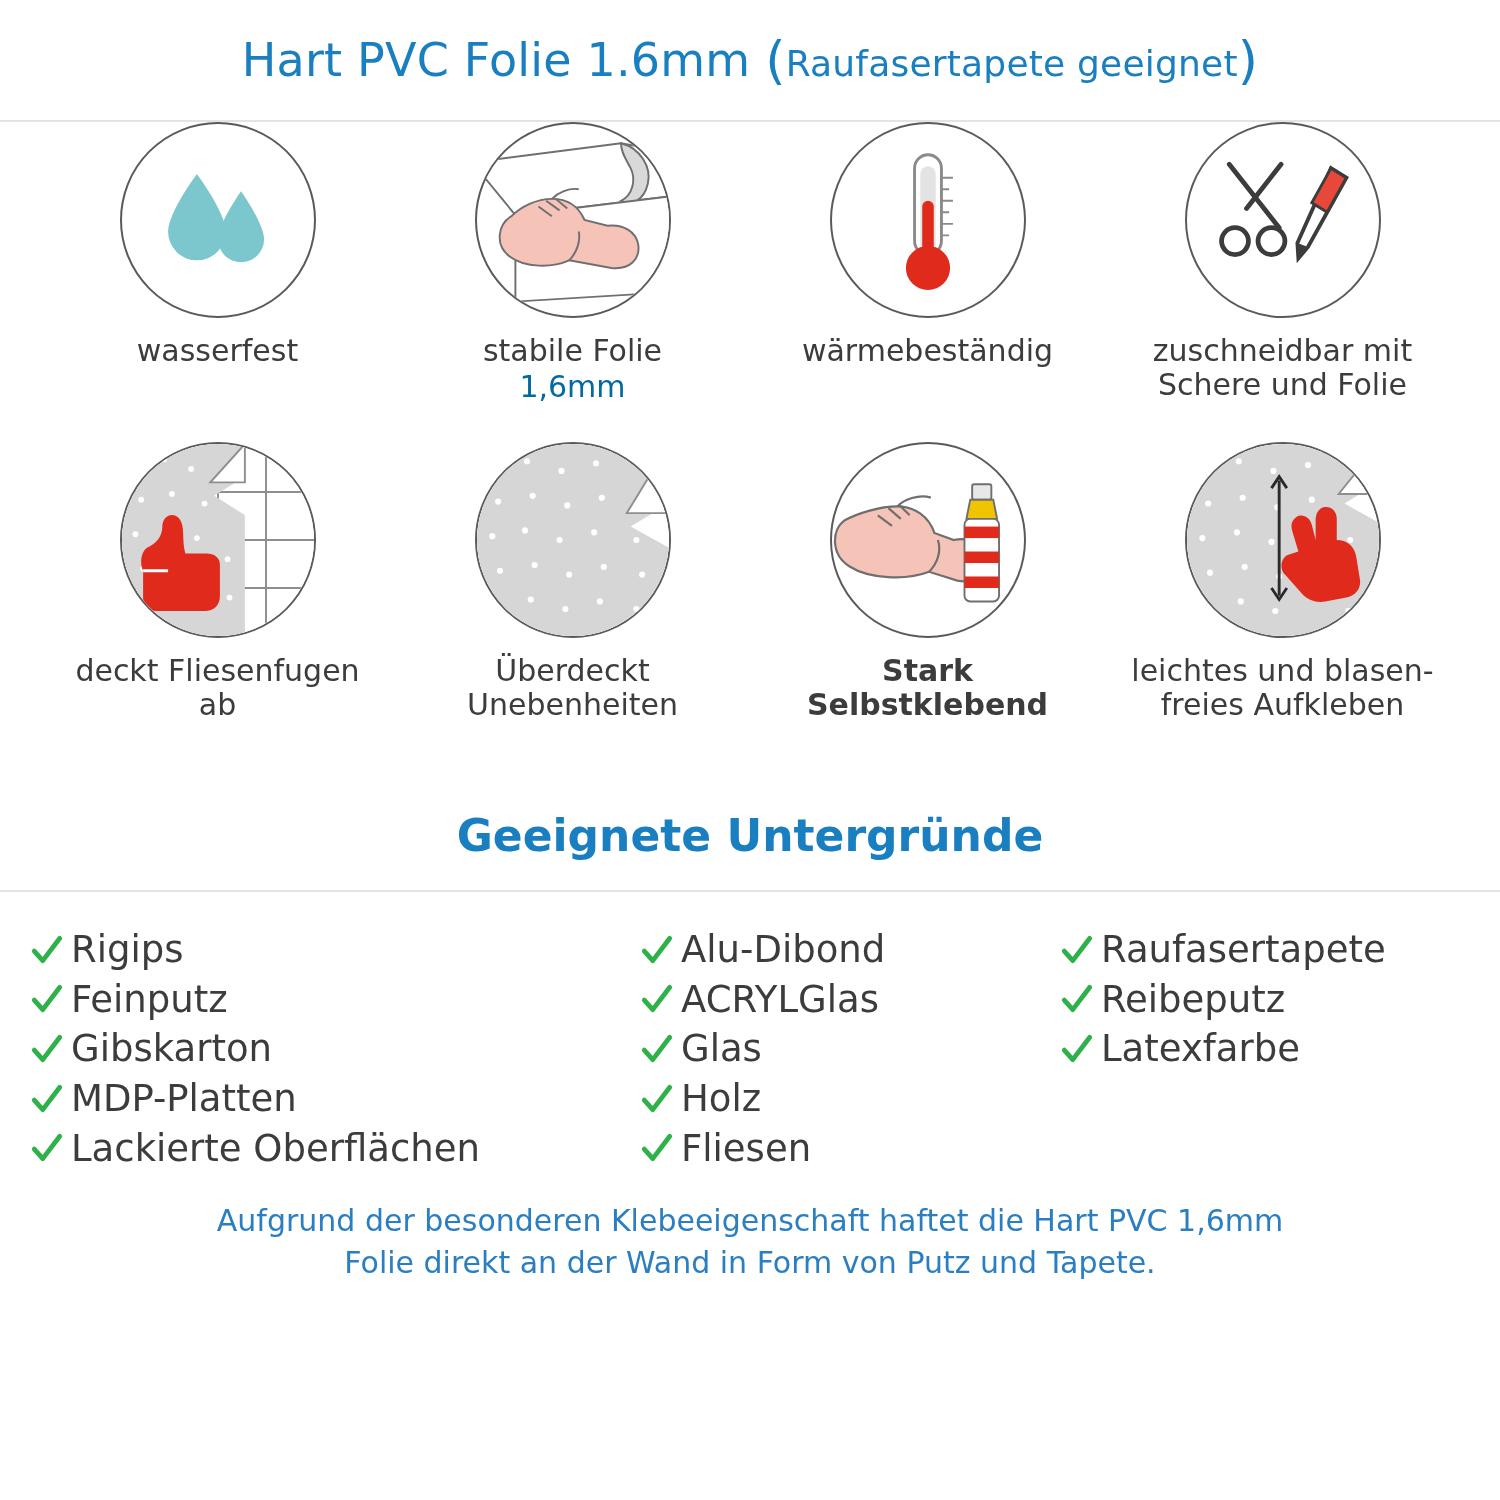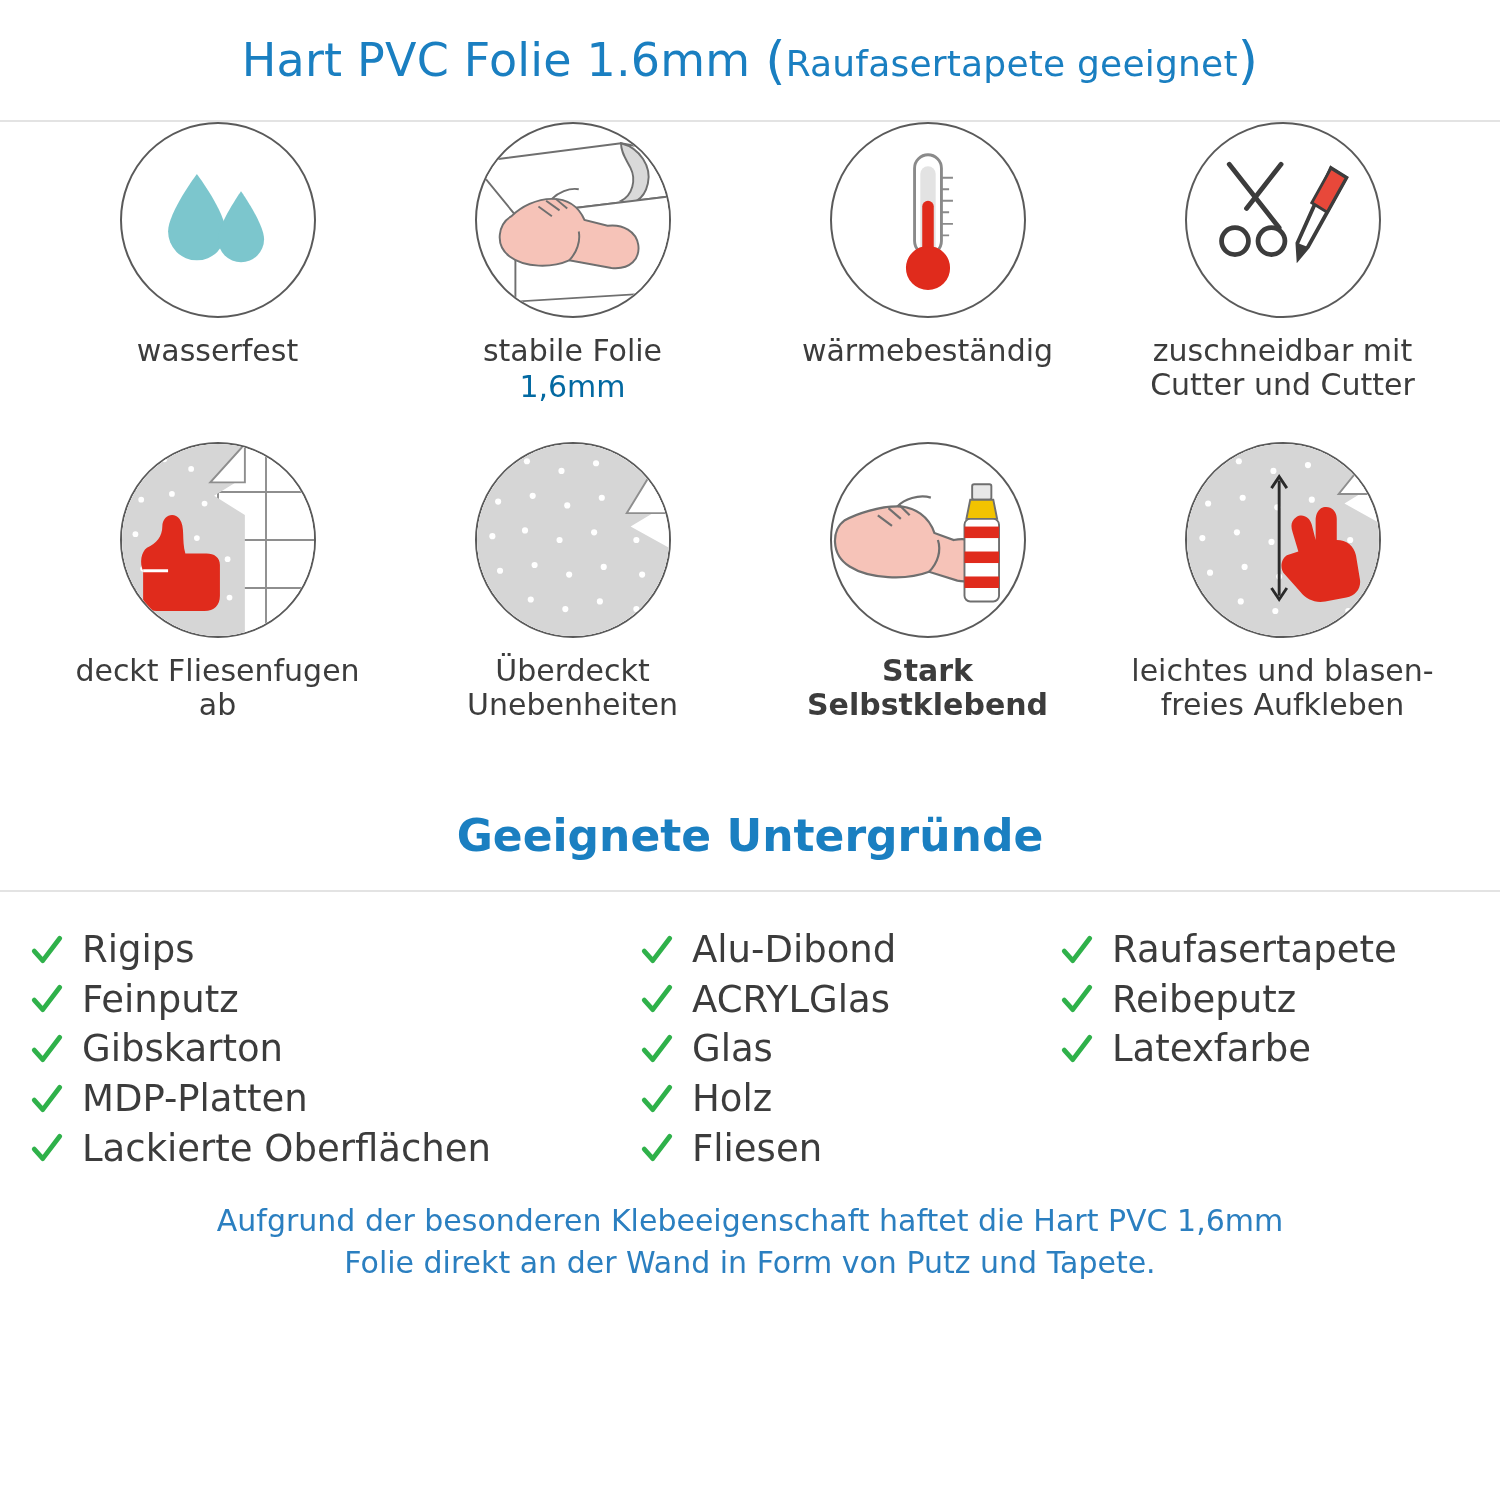--- a/index.html
+++ b/index.html
@@ -111,21 +111,21 @@
     box-sizing: border-box;
   }
   .check-col {
     display: flex;
     flex-direction: column;
     gap: 6px;
   }
   .check-item {
     display: flex;
     align-items: center;
-    gap: 18px;
+    gap: 7px;
     font-size: 37px;
     color: #3c3c3c;
     line-height: 1.18;
     white-space: nowrap;
   }
   .check-icon {
     width: 34px;
     height: 34px;
     flex: 0 0 34px;
     display: inline-block;
@@ -222,21 +222,21 @@
             <circle cx="88" cy="122" r="14"></circle>
           </g>
           <g>
             <path d="M150 46 L166 56 L126 128 L116 140 L115 124 Z" fill="#ffffff" stroke="#3c3c3c" stroke-width="4"></path>
             <path d="M150 46 L166 56 L146 92 L130 82 Z" fill="#e8483a" stroke="#3c3c3c" stroke-width="3"></path>
             <path d="M115 124 L116 140 L126 128 Z" fill="#3c3c3c"></path>
           </g>
         </svg>
       </div>
       <div class="feature-label">
-        <span>zuschneidbar mit Cutter und Cutter</span>
+        <span>zuschneidbar mit Schere und Folie</span>
       </div>
     </div>
 
     <div class="feature">
       <div class="circle">
         <svg viewBox="0 0 200 200">
           <rect x="0" y="0" width="200" height="200" fill="#ffffff"></rect>
           <g stroke="#8e8e8e" stroke-width="2" fill="none">
             <line x1="100" y1="0" x2="100" y2="200"></line>
             <line x1="150" y1="0" x2="150" y2="200"></line>

